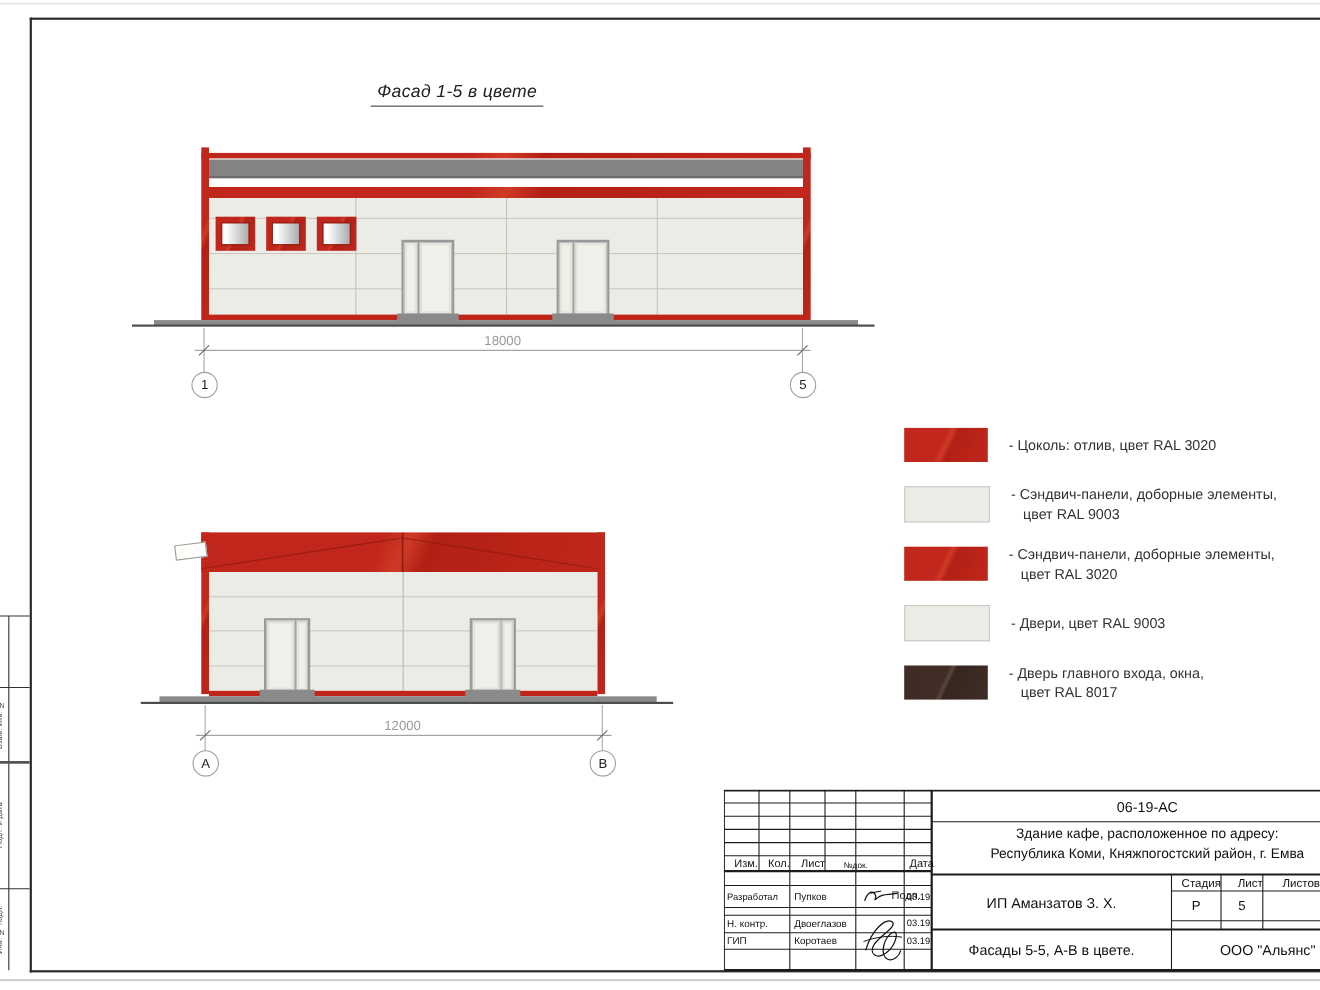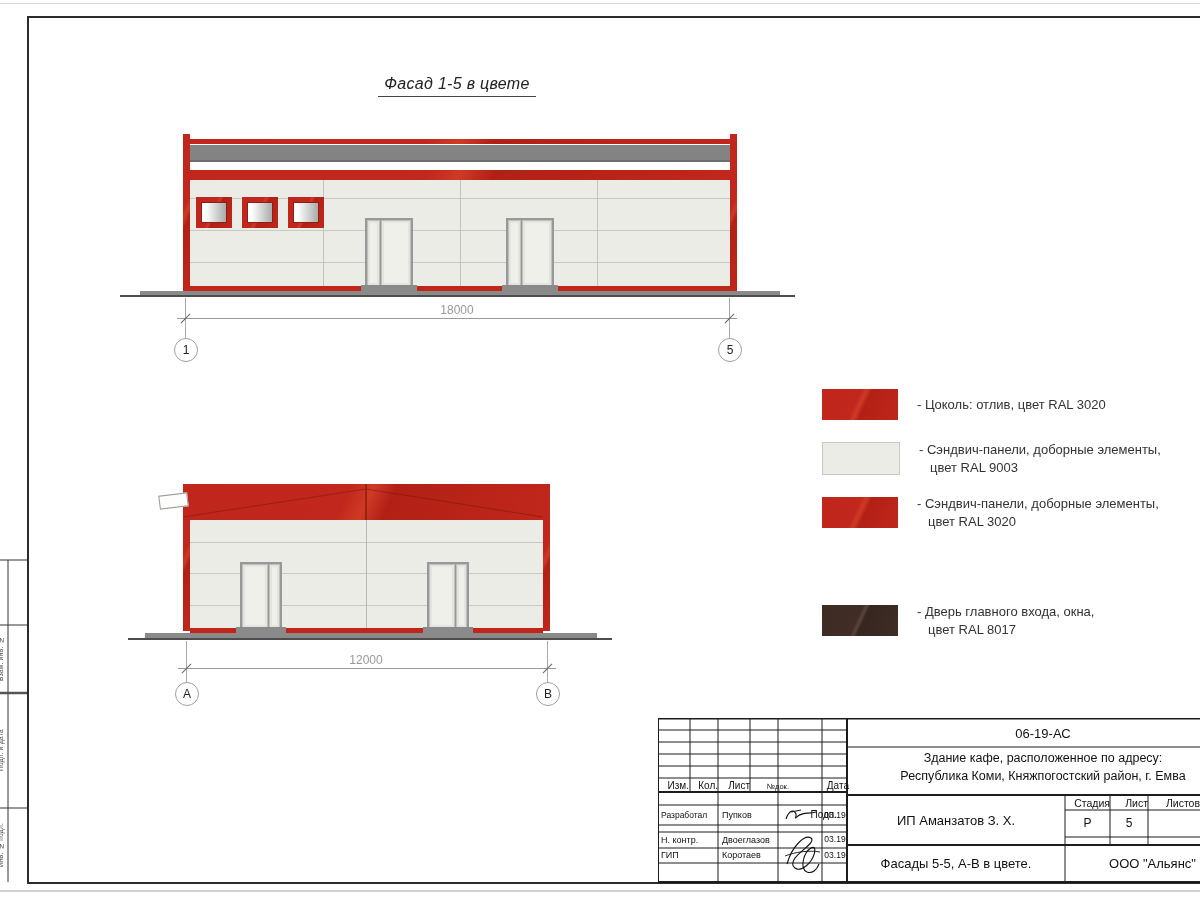--- a/index.html
+++ b/index.html
@@ -4,21 +4,21 @@
 <style>
   html,body{margin:0;padding:0;}
   body{width:1200px;height:900px;background:#ffffff;font-family:"Liberation Sans",sans-serif;color:#1a1a1a;}
   .page{position:relative;width:1200px;height:900px;overflow:hidden;background:#fff;}
   .abs{position:absolute;}
   .red{background:linear-gradient(115deg,#c0261b 0%,#c1271c 44%,#cf3a25 50%,#b22015 56%,#c1271c 100%);}
   .redflat{background:#bf2519;}
   .panel{background:#ececE7;background-color:#ecece7;}
   .seam-h{height:1px;background:#c9c9c2;}
   .seam-v{width:1px;background:#c4c4bd;}
-  .fac-title{font-style:italic;font-size:16px;letter-spacing:.3px;color:#222;text-align:center;}
+  .fac-title{font-style:italic;font-size:16px;letter-spacing:.3px;color:#222;}
   .fac-title span{display:inline-block;border-bottom:1px solid #444;padding:0 6px 3px 6px;}
   .dim-text{font-size:12px;color:#9a9a9a;text-align:center;}
   .axis{width:22px;height:22px;border:1px solid #9f9f9f;border-radius:50%;background:#fff;font-size:12px;color:#222;display:flex;align-items:center;justify-content:center;}
   .ext{width:1px;background:#a8a8a8;}
   .dim-line{height:1px;background:#9a9a9a;}
   .tick{width:13px;height:1px;background:#666;transform:rotate(-45deg);}
   .ground{background:#8a8a8a;}
   .gline{background:#4d4d4d;}
   .door{background:#98989b;display:flex;gap:1px;padding:2px;box-sizing:border-box;}
   .leaf{background:#f0f0eb;box-shadow:inset 0 0 0 1px #c0c0b9, inset 0 0 0 3px #e4e4df;}
@@ -158,20 +158,24 @@
   </div>
   <div class="abs leg-row" style="left:822px;top:443px;height:31px;">
     <div class="leg-sw light"></div>
     <div class="leg-label">- Сэндвич-панели, доборные элементы,
 цвет RAL 9003</div>
   </div>
   <div class="abs leg-row" style="left:822px;top:497px;height:31px;">
     <div class="leg-sw red"></div>
     <div class="leg-label">- Сэндвич-панели, доборные элементы,
 цвет RAL 3020</div>
+  </div>
+  <div class="abs leg-row" style="left:822px;top:551px;height:31px;">
+    <div class="leg-sw light"></div>
+    <div class="leg-label">- Двери, цвет RAL 9003</div>
   </div>
   <div class="abs leg-row" style="left:822px;top:605px;height:31px;">
     <div class="leg-sw dark"></div>
     <div class="leg-label">- Дверь главного входа, окна,
 цвет RAL 8017</div>
   </div>
 
   <svg class="abs" style="left:658px;top:718px;" width="582" height="166">
     <g stroke="#1c1c1c" stroke-width="1">
       <line x1="0" y1="0.5" x2="582" y2="0.5" stroke-width="2"></line>

